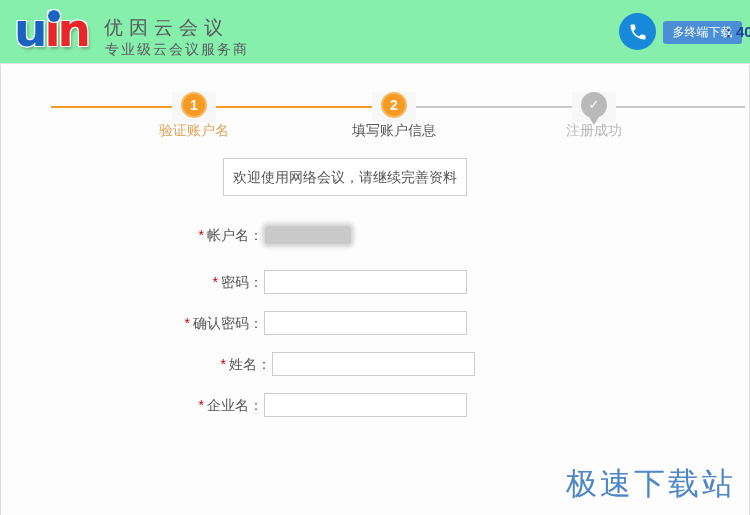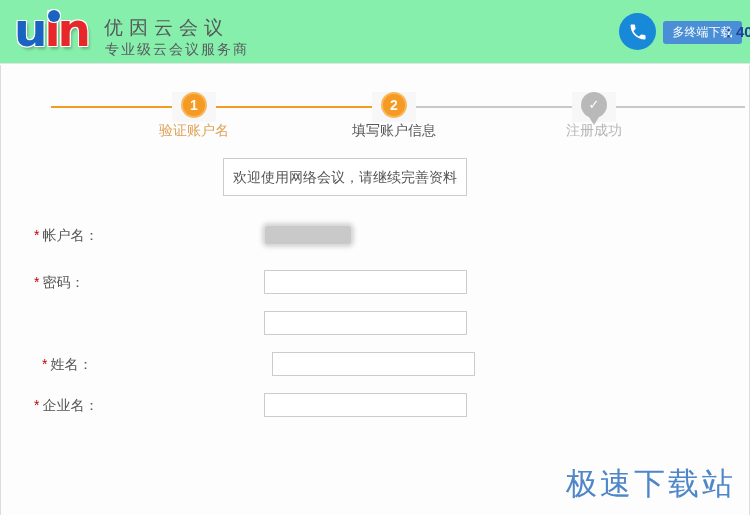--- a/index.html
+++ b/index.html
@@ -42,21 +42,21 @@
                 border-left:5px solid transparent; border-right:5px solid transparent; border-top:8px solid #b9b9b9; }
   .step-label { position:absolute; top:57px; width:120px; text-align:center; font-size:14px; }
   .step-label.s1 { left:133px; color:#dfa257; }
   .step-label.s2 { left:333px; color:#57585a; }
   .step-label.s3 { left:533px; color:#b6b6b6; }
   
   .notice { position:absolute; left:222px; top:93px; width:244px; height:38px; background:#fff; border:1px solid #cccccc;
             text-align:center; line-height:36px; font-size:14px; color:#555; }
   
   .row { position:absolute; left:0; width:100%; height:24px; }
-  .row .lbl { position:absolute; left:16px; top:0; width:258px; font-size:14px; color:#555; line-height:24px;padding-left:17px; }
+  .row .lbl { position:absolute; left:4px; top:0; width:258px; text-align:right; font-size:14px; color:#555; line-height:24px;padding-left:17px; }
   .lbl .req { color:#c00000; margin-right:3px; }
   .row input { position:absolute; left:263px; top:0; width:203px; height:24px; border:1px solid #ccc; background:#fff;
                padding:0 5px; font-size:13px; color:#333; }
   .row-account { top:158px; } .row-password { top:205px; } .row-confirm { top:246px; }
   .row-name { top:287px;margin-left:8px; } .row-company { top:328px; }
   .masked { position:absolute; left:264px; top:3px; width:86px; height:18px; background:#c9c9c9; border-radius:3px;
             box-shadow:0 0 4px 3px rgba(205,205,205,.85); }
   .next-btn { position:absolute; left:265px; top:390px; width:93px; height:24px; border:1px solid #9d9d9d; border-radius:3px;
               background:linear-gradient(#fefefe,#dedede); font-size:13px; color:#333; text-align:center; line-height:22px;
               cursor:pointer; font-family:inherit; }
@@ -113,20 +113,23 @@
     </div>
 
     <div class="row row-password">
       <div class="lbl">
         <span class="req">*</span><span>密码：</span>
       </div>
       <input type="password" style="">
     </div>
 
     <div class="row row-confirm">
+      <div class="lbl">
+        <span class="req">*</span><span>确认密码：</span>
+      </div>
       <input type="password" style="">
     </div>
 
     <div class="row row-name">
       <div class="lbl">
         <span class="req">*</span><span>姓名：</span>
       </div>
       <input type="text" style="">
     </div>
 

